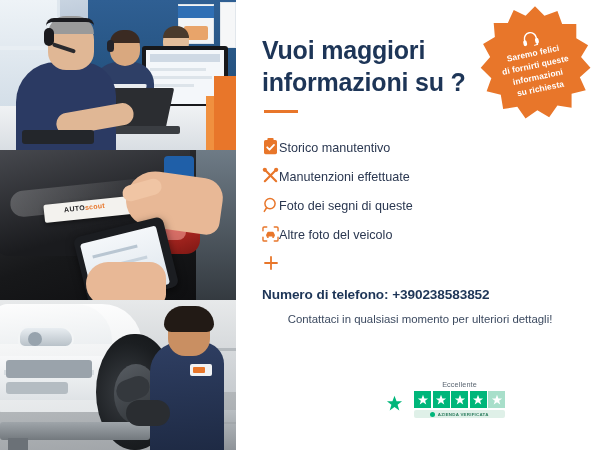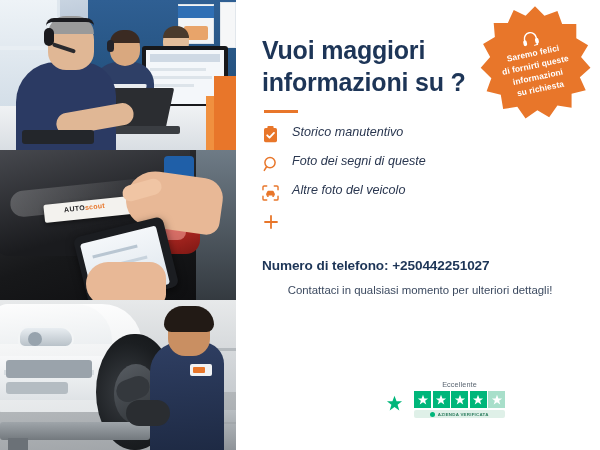--- a/index.html
+++ b/index.html
@@ -148,21 +148,21 @@
   .ph3 .bench { position:absolute; left:150px; bottom:0; width:86px; height:40px;
       background:linear-gradient(180deg,#b9bec2,#8e9398);}
   .ph3 .benchline { position:absolute; left:150px; bottom:26px; width:86px; height:2px; background:#a2a7ab;}
 
   
   .content { position:relative; flex:1 1 auto; height:450px; padding:34px 22px 4px 26px; background:#fff; }
   .headline { font-size:25px; font-weight:bold; color:#1d3557; line-height:1.28; letter-spacing:-.2px; max-width:215px;}
   .rule { width:34px; height:3px; background:#e8762a; margin:12px 0 0 2px; }
 
   .feature-list { margin-top:13px; }
-  .feature { display:flex; align-items:flex-start; gap:13px; height:29px;font-style:italic; }
+  .feature { display:flex; align-items:flex-end; height:29px; }
   .fic { width:17px; height:17px; flex:0 0 17px; display:flex; align-items:center; justify-content:center; color:#e8762a; }
   .fic svg { display:block; }
   .flabel { font-size:12.6px; color:#2a3750; line-height:1; }
 
   .phone-row { margin-top:16px; font-size:13.6px; font-weight:bold; color:#1d3557; letter-spacing:-.1px;}
   .sub { margin-top:9px; font-size:11.4px; color:#3c4a60; line-height:1.55;text-align:center; }
   .sub div { white-space:nowrap; }
 
   
   .badge { position:absolute; right:6px; top:4px; width:118px; height:118px; }
@@ -316,20 +316,34 @@
         <span class="fic">
           <svg width="15" height="17" viewBox="0 0 15 17">
             <rect x="1" y="2" width="13" height="14.2" rx="1.6" fill="#e8762a"></rect>
             <rect x="4.4" y="0" width="6.2" height="3.2" rx="1" fill="#e8762a"></rect>
             <path d="M4.2 9.3l2.3 2.4 4.5-4.8" fill="none" stroke="#fff" stroke-width="1.8" stroke-linecap="round" stroke-linejoin="round"></path>
           </svg>
         </span>
         <span class="flabel">Storico manutentivo</span>
       </div>
 
+      <div class="feature">
+        <span class="fic">
+          <svg width="17" height="17" viewBox="0 0 18 18">
+            <g stroke="#e8762a" stroke-width="2.3" stroke-linecap="round">
+              <line x1="3" y1="3" x2="15" y2="15"></line>
+              <line x1="15" y1="3" x2="3" y2="15"></line>
+            </g>
+            <circle cx="3" cy="3" r="2.2" fill="#e8762a"></circle>
+            <circle cx="15" cy="3" r="2.2" fill="#e8762a"></circle>
+            <circle cx="9" cy="9" r="1.6" fill="#e8762a"></circle>
+          </svg>
+        </span>
+        <span class="flabel">Manutenzioni effettuate</span>
+      </div>
 
       <div class="feature">
         <span class="fic">
           <svg width="16" height="16" viewBox="0 0 16 16">
             <circle cx="7" cy="6.6" r="5.1" fill="none" stroke="#e8762a" stroke-width="1.5"></circle>
             <line x1="3.4" y1="11" x2="1.3" y2="14.4" stroke="#e8762a" stroke-width="1.5" stroke-linecap="round"></line>
           </svg>
         </span>
         <span class="flabel">Foto dei segni di queste</span>
       </div>
@@ -357,21 +371,21 @@
             <g stroke="#e8762a" stroke-width="1.8" stroke-linecap="round">
               <line x1="8" y1="2" x2="8" y2="14"></line>
               <line x1="2" y1="8" x2="14" y2="8"></line>
             </g>
           </svg>
         </span>
       </div>
 
     </div>
 
-    <div class="phone-row">Numero di telefono: +250442251027</div>
+    <div class="phone-row">Numero di telefono: +390238583852</div>
 
     <div class="sub">
       <div>Contattaci in qualsiasi momento per ulteriori dettagli!</div>
     </div>
 
     <div class="tp">
       <div class="tp-logo">
         <svg width="17" height="17" viewBox="0 0 18 18">
           <path fill="#00b67a" d="M9 .8l2.2 5.9H17l-4.7 3.6 1.8 6L9 12.6 3.9 16.3l1.8-6L1 6.7h5.8z"></path>
         </svg>

